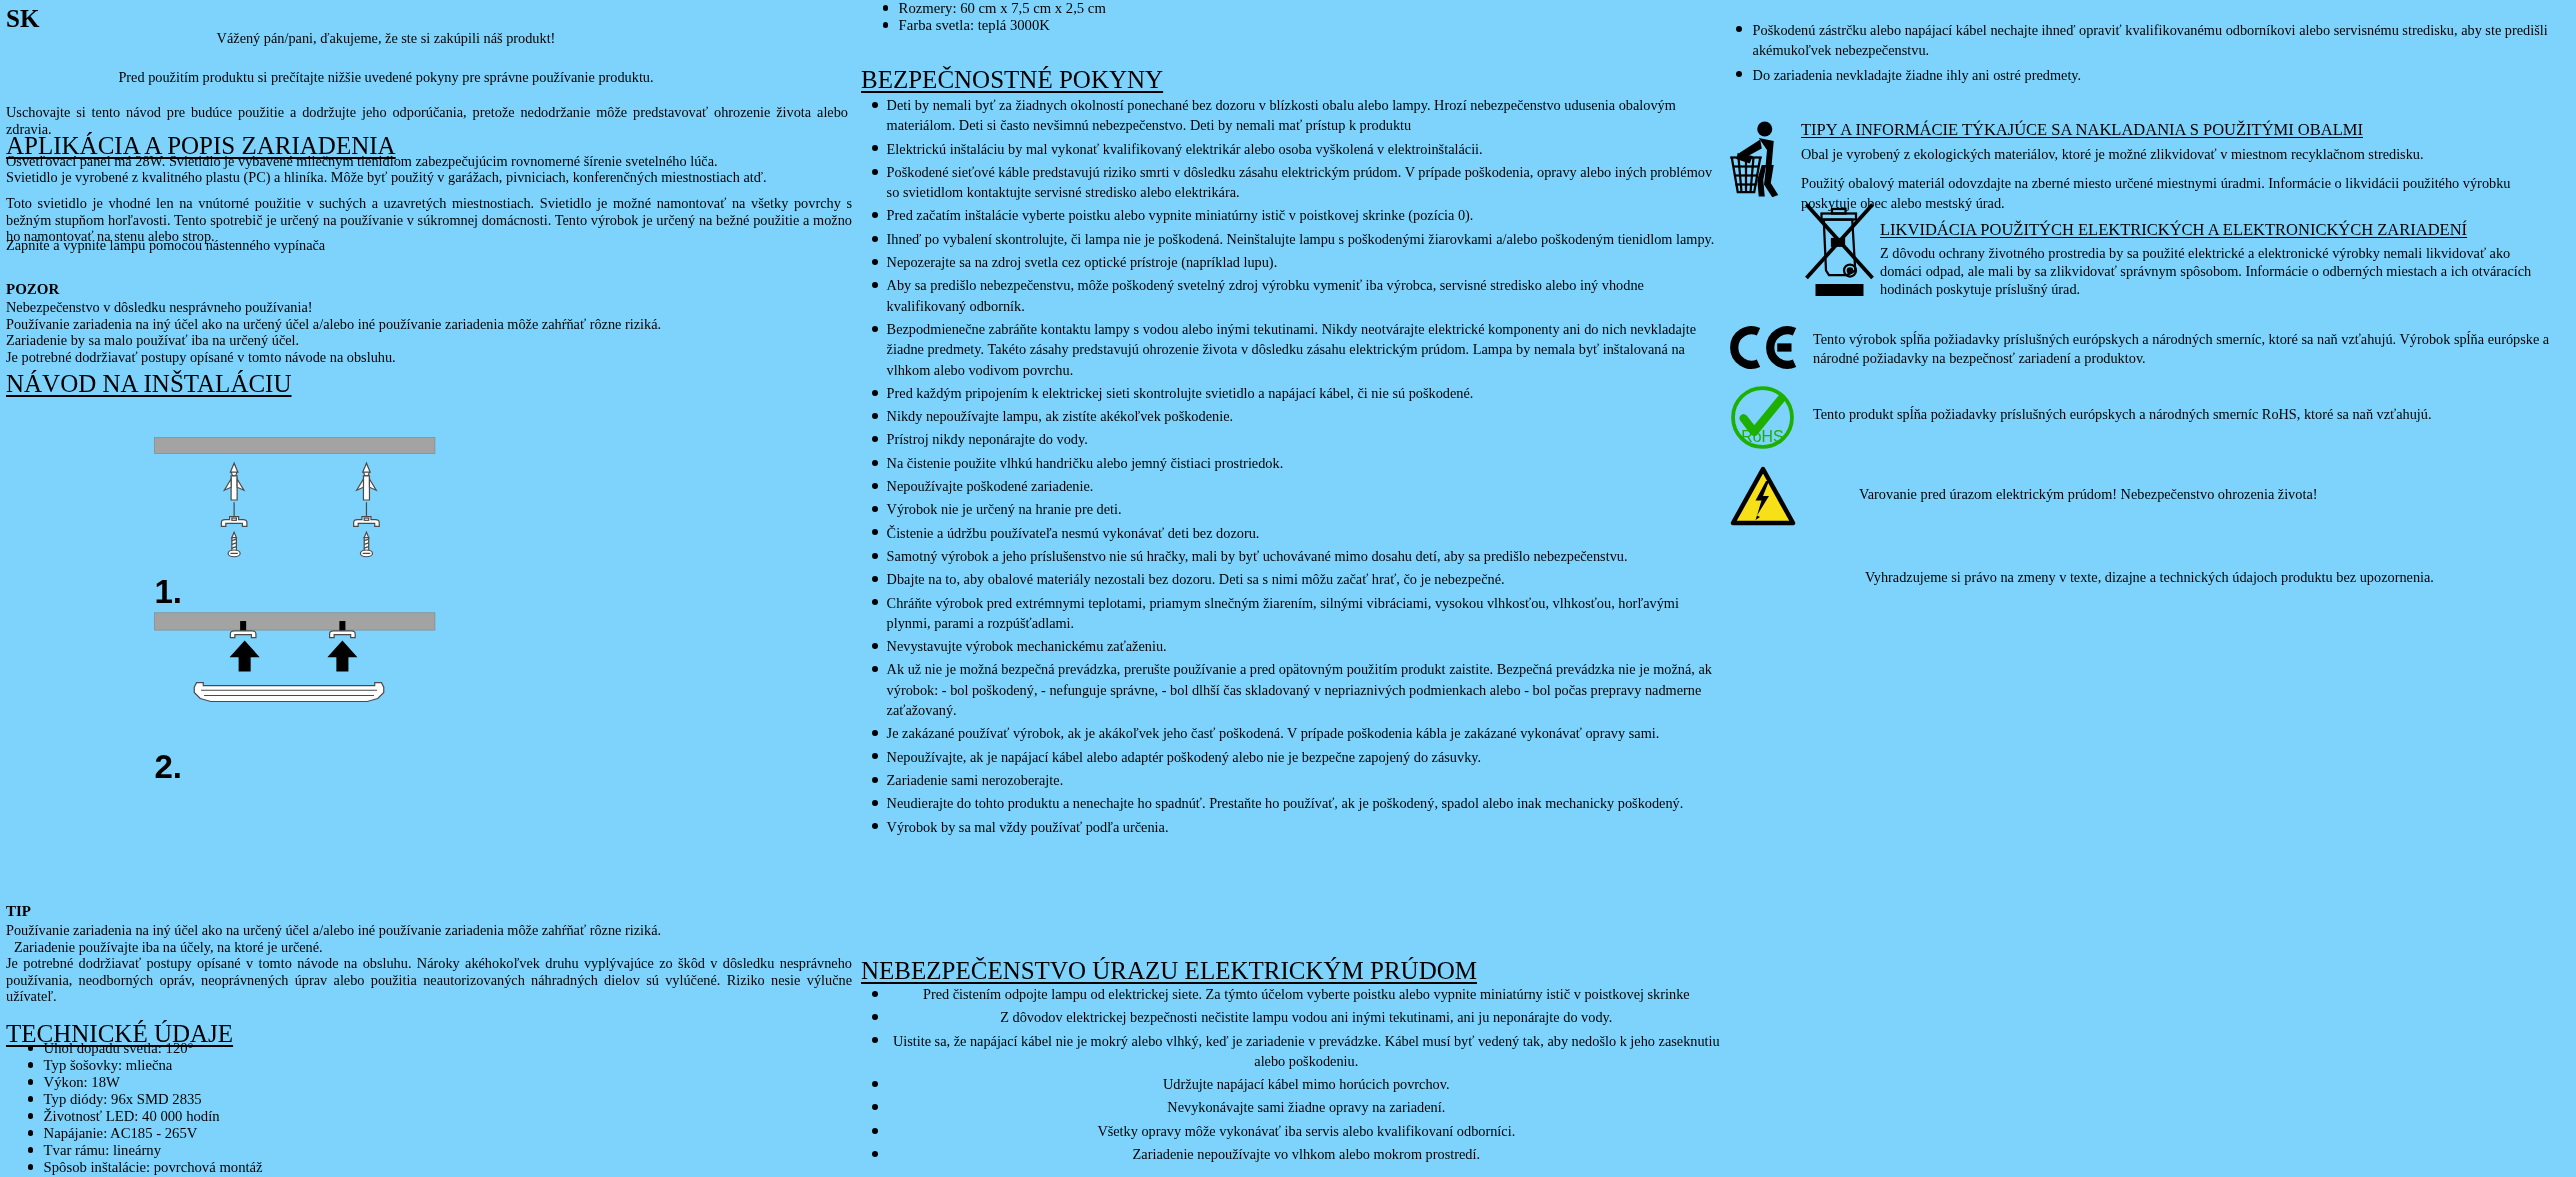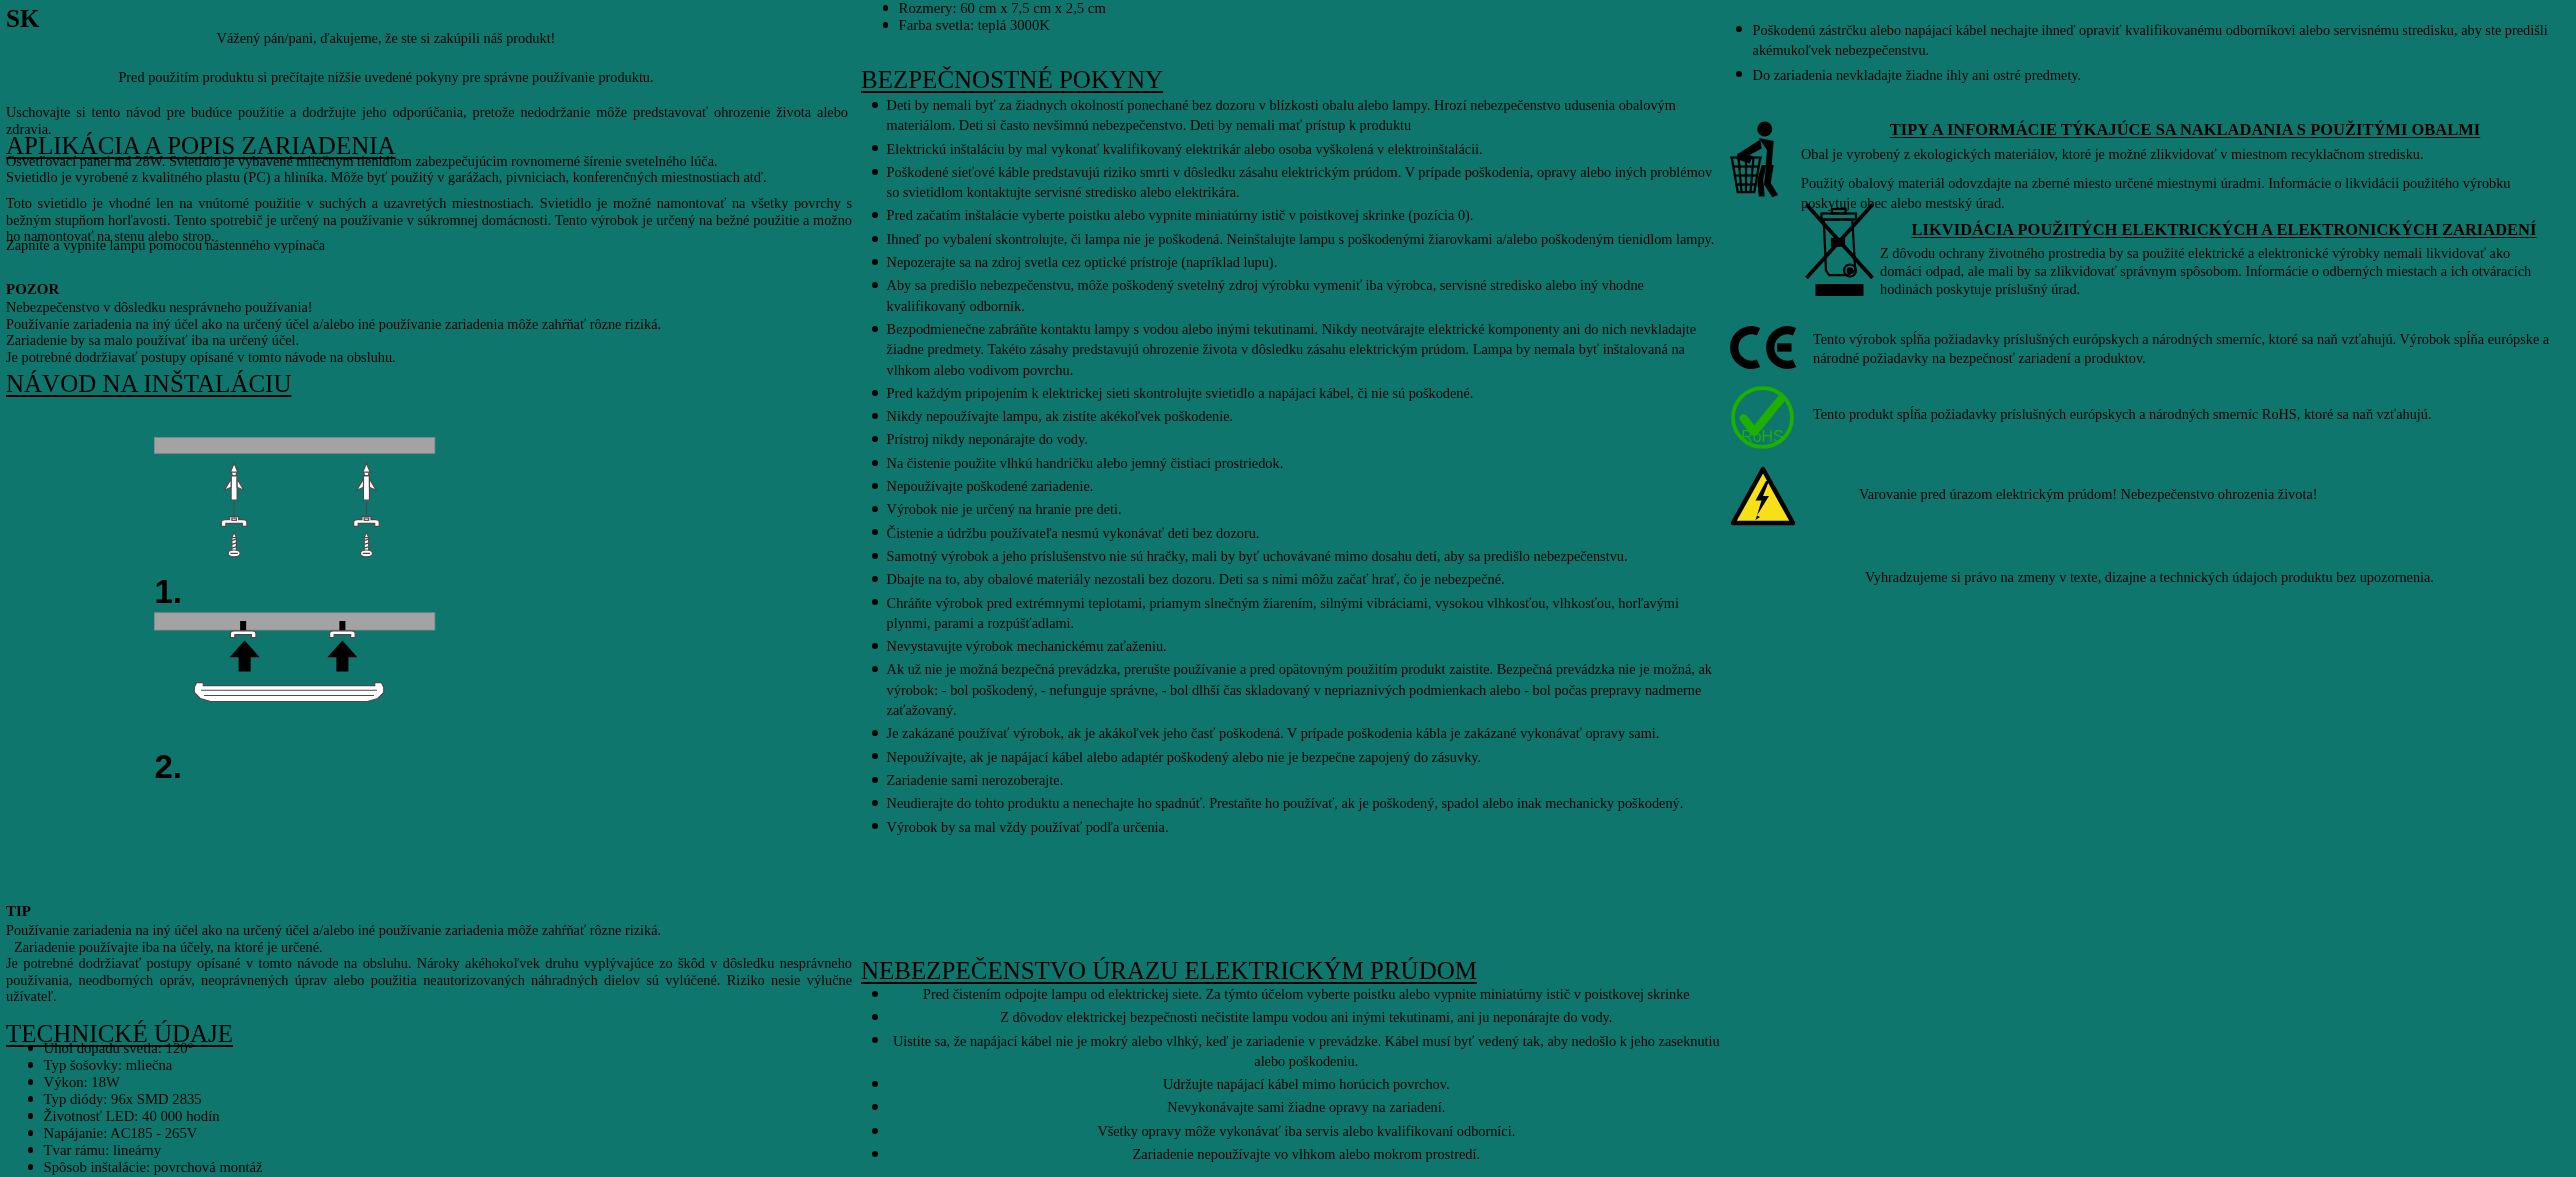--- a/index.html
+++ b/index.html
@@ -1,29 +1,29 @@
 <!DOCTYPE html>
 <html style="font-size:12px"><head>
 <meta charset="utf-8">
 <style>
   html,body { margin:0; padding:0; background:#ffffff; }
-  .page { position:relative; width:2576px; height:1177px; background:#0f766e;
+  .page { position:relative; width:2576px; height:1177px; background:#7dd3fc;
           font-family:"Liberation Serif", serif; color:#000; overflow:hidden; }
   .abs { position:absolute; }
   .col { position:absolute; top:0; }
   #col1 { left:6px;   width:854px; }
   #col2 { left:861px; width:865px; }
   #col3 { left:1730px; width:842px; }
 
   .sk { font-size:25px; font-weight:bold; }
   .center { text-align:center; }
   .justify { text-align:justify; }
   .body-text { font-size:14.3px; line-height:16.5px; }
   .h-major { font-size:25px; font-weight:normal; text-decoration:underline; text-underline-offset:3px; }
-  .h-minor { font-size:16.5px; font-weight:bold; text-decoration:underline; text-underline-offset:2.3px;text-align:center; }
+  .h-minor { font-size:16.5px; font-weight:normal; text-decoration:underline; text-underline-offset:2.3px; }
   .bold-label { font-size:15px; font-weight:bold; }
 
   
   .blist .bullet-item { position:relative; padding-left:25.6px; font-size:14.3px; line-height:20.3px; margin-bottom:3px; }
   .blist .bdot { position:absolute; left:10.5px; top:6.8px; width:6px; height:6px; background:#000; border-radius:50%; }
   .tight .bullet-item { padding-left:22.6px; line-height:17px; margin-bottom:0; font-size:14.7px; }
   .tight .bdot { left:6.8px; top:5.3px; width:5.3px; height:5.3px; }
   .c3list .bullet-item { padding-left:22.6px; margin-bottom:4.5px; }
   .c3list .bdot { left:6px; }
 

